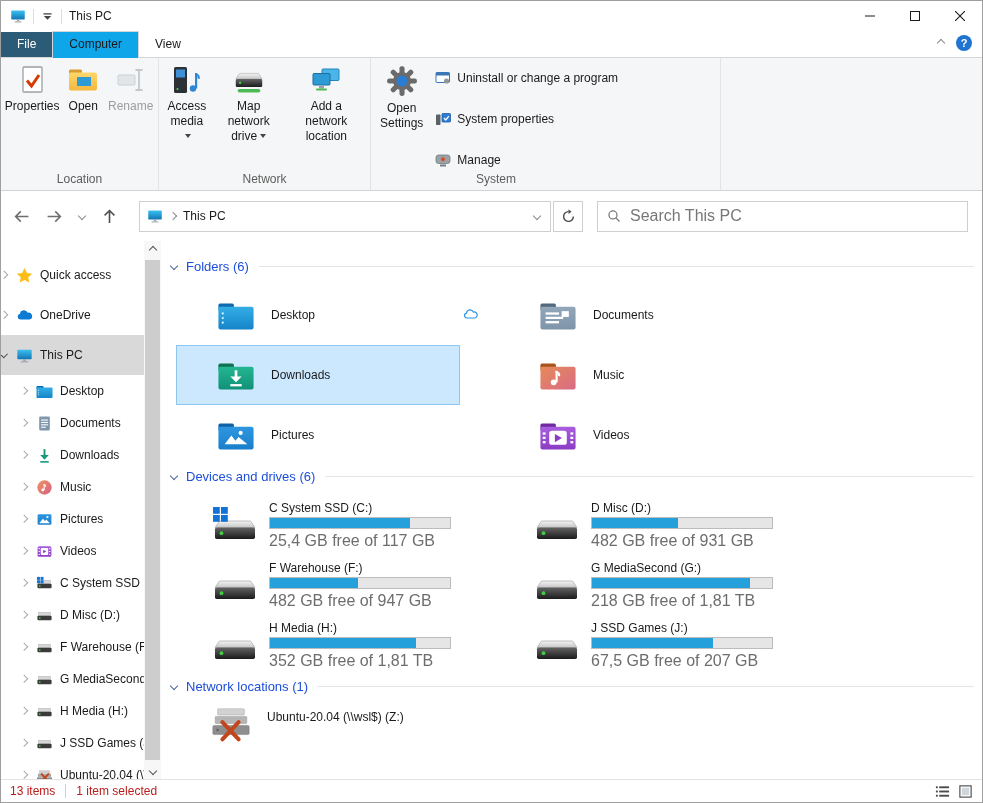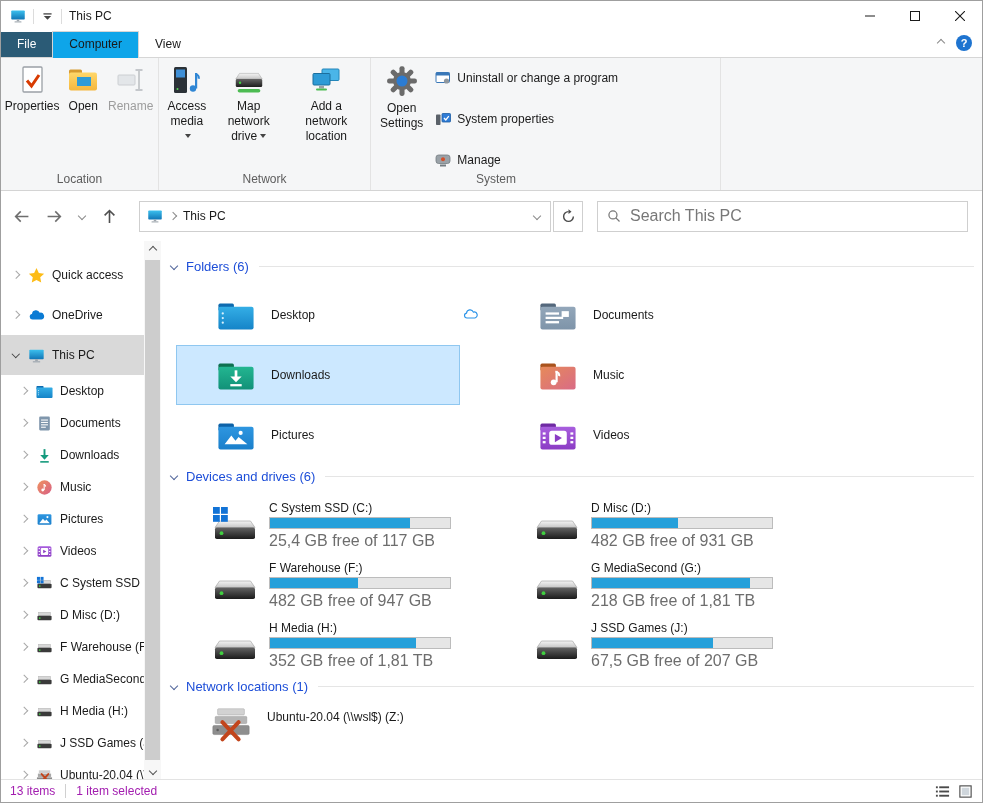--- a/index.html
+++ b/index.html
@@ -52,21 +52,21 @@
   .addr-spacer { flex:1; }
   .addr-dd { width:22px; display:flex; justify-content:center; align-items:center; align-self:stretch; }
   .refreshbox { width:30px; height:31px; border:1px solid #cfcfcf; margin-left:2px; display:flex; align-items:center; justify-content:center; }
   .search { width:371px; height:31px; border:1px solid #cfcfcf; margin-left:14px; display:flex; align-items:center; padding:0 9px; }
   .search input { border:none; outline:none; flex:1; font-size:16px; font-family:inherit; color:#333; margin-left:9px; background:transparent; }
   .search input::placeholder { color:#777; }
 
   
   .bodyrow { flex:1; display:flex; overflow:hidden; }
   .sidebar { flex:0 0 143px; overflow:hidden; padding-top:14px; }
-  .trow { height:32px; display:flex; align-items:center; padding-left:12px; }
+  .trow { height:32px; display:flex; align-items:center; }
   .trow.root { height:40px; }
   .trow.child { padding-left:20px; }
   .trow.selected { background:#d9d9d9; }
   .tw { flex:0 0 15px; display:flex; align-items:center; }
   .cr { width:5.5px; height:5.5px; border-right:1.5px solid #a9a9a9; border-bottom:1.5px solid #a9a9a9; transform:rotate(-45deg); }
   .cd { width:5.5px; height:5.5px; border-right:1.5px solid #3f3f3f; border-bottom:1.5px solid #3f3f3f; transform:rotate(45deg); margin-top:-3px; }
   .si { flex:0 0 17px; width:17px; height:17px; margin-right:7px; }
   .tlabel { white-space:nowrap; overflow:hidden; }
 
   .vscroll { flex:0 0 17px; background:#f7f7f7; display:flex; flex-direction:column; }
@@ -87,21 +87,21 @@
   .dtile .dicon { flex:0 0 46px; width:46px; height:38px; margin-right:11px; }
   .dname { margin-bottom:2px; }
   .dbar { width:182px; height:12px; border:1px solid #bcbcbc; background:#e6e6e6; margin-bottom:3px; }
   .dfill { height:100%; background:#26a0da; }
   .dfree { color:#6d6d6d; font-size:16px; }
   .ntile { height:56px; display:flex; align-items:flex-start; padding-left:40px; margin-top:10px; }
   .ntile .nicon { flex:0 0 44px; width:44px; height:40px; margin-right:14px; }
   .nname { margin-top:5px; }
 
   
-  .statusbar { flex:0 0 23px; border-top:1px solid #e3e3e3; display:flex; align-items:center; padding:0 9px; color:#a21caf; }
+  .statusbar { flex:0 0 23px; border-top:1px solid #e3e3e3; display:flex; align-items:center; padding:0 9px; color:#b91c1c; }
   .sb-sep { width:1px; height:14px; background:#d0d0d0; margin:0 10px; }
   .sb-right { margin-left:auto; display:flex; gap:8px; align-items:center; }
 </style>
 </head>
 <body>
 
 <svg width="0" height="0" style="position:absolute" aria-hidden="true">
 <defs>
   <linearGradient id="gMon" x1="0" y1="0" x2="0" y2="1">
         <stop offset="0" stop-color="#3cc0ee"></stop>

